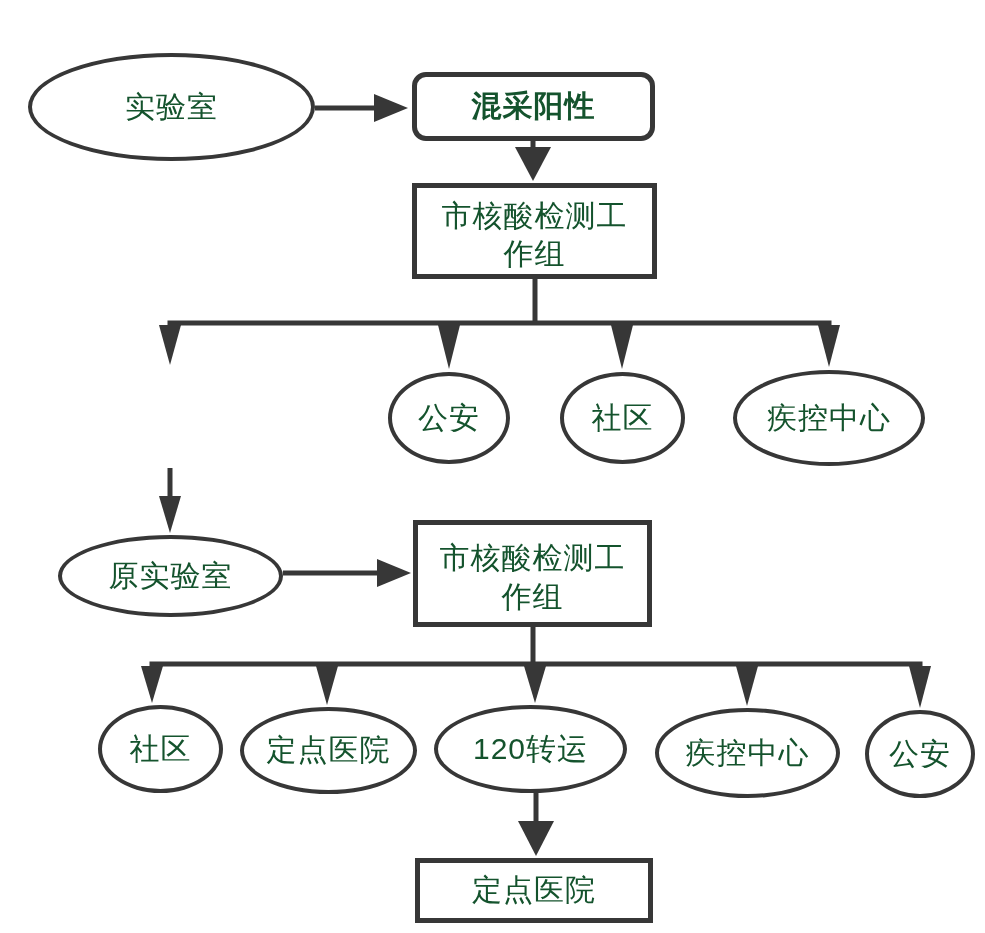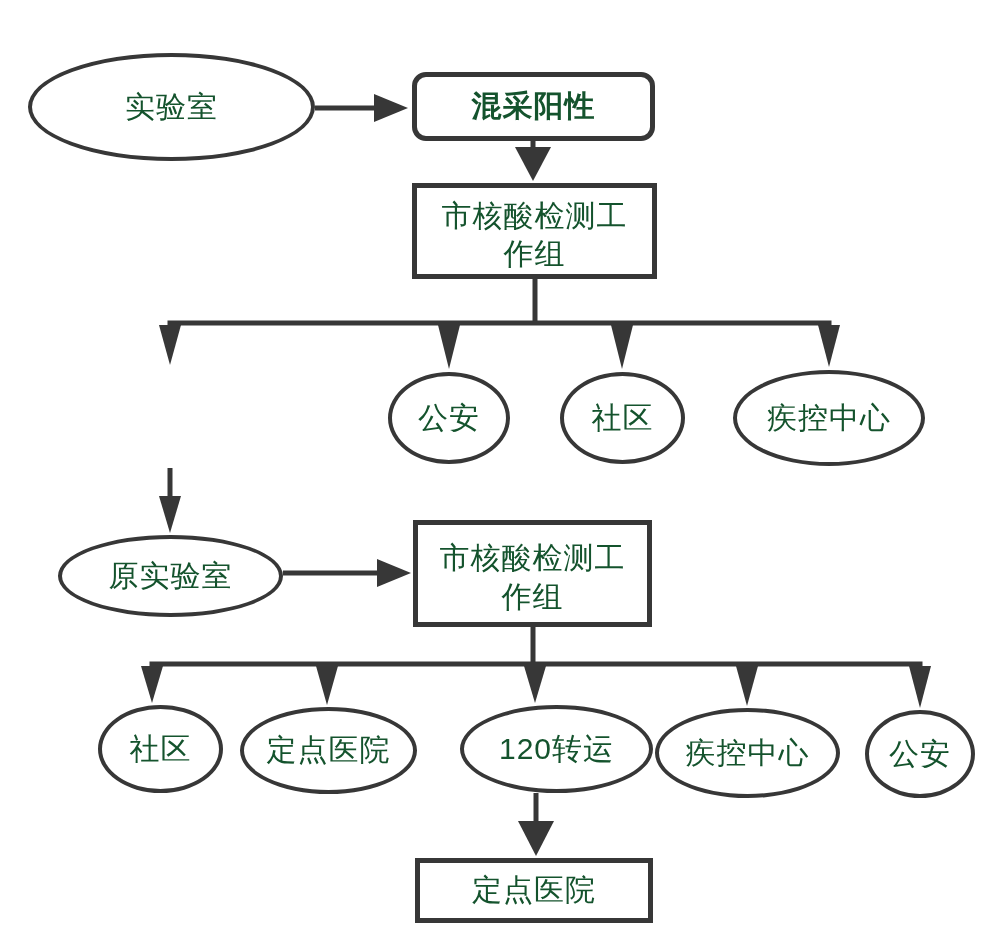--- a/index.html
+++ b/index.html
@@ -149,21 +149,21 @@
   </div>
 
   <div class="node ellipse" style="left:98px; top:705px; width:125px; height:88px;">
     <span>社区</span>
   </div>
 
   <div class="node ellipse" style="left:240px; top:707px; width:177px; height:87px;">
     <span>定点医院</span>
   </div>
 
-  <div class="node ellipse" style="left:460px; top:705px; width:193px; height:88px;">
+  <div class="node ellipse" style="left:434px; top:705px; width:193px; height:88px;">
     <span>120转运</span>
   </div>
 
   <div class="node ellipse" style="left:655px; top:708px; width:185px; height:90px;">
     <span>疾控中心</span>
   </div>
 
   <div class="node ellipse" style="left:865px; top:710px; width:110px; height:88px;">
     <span>公安</span>
   </div>

